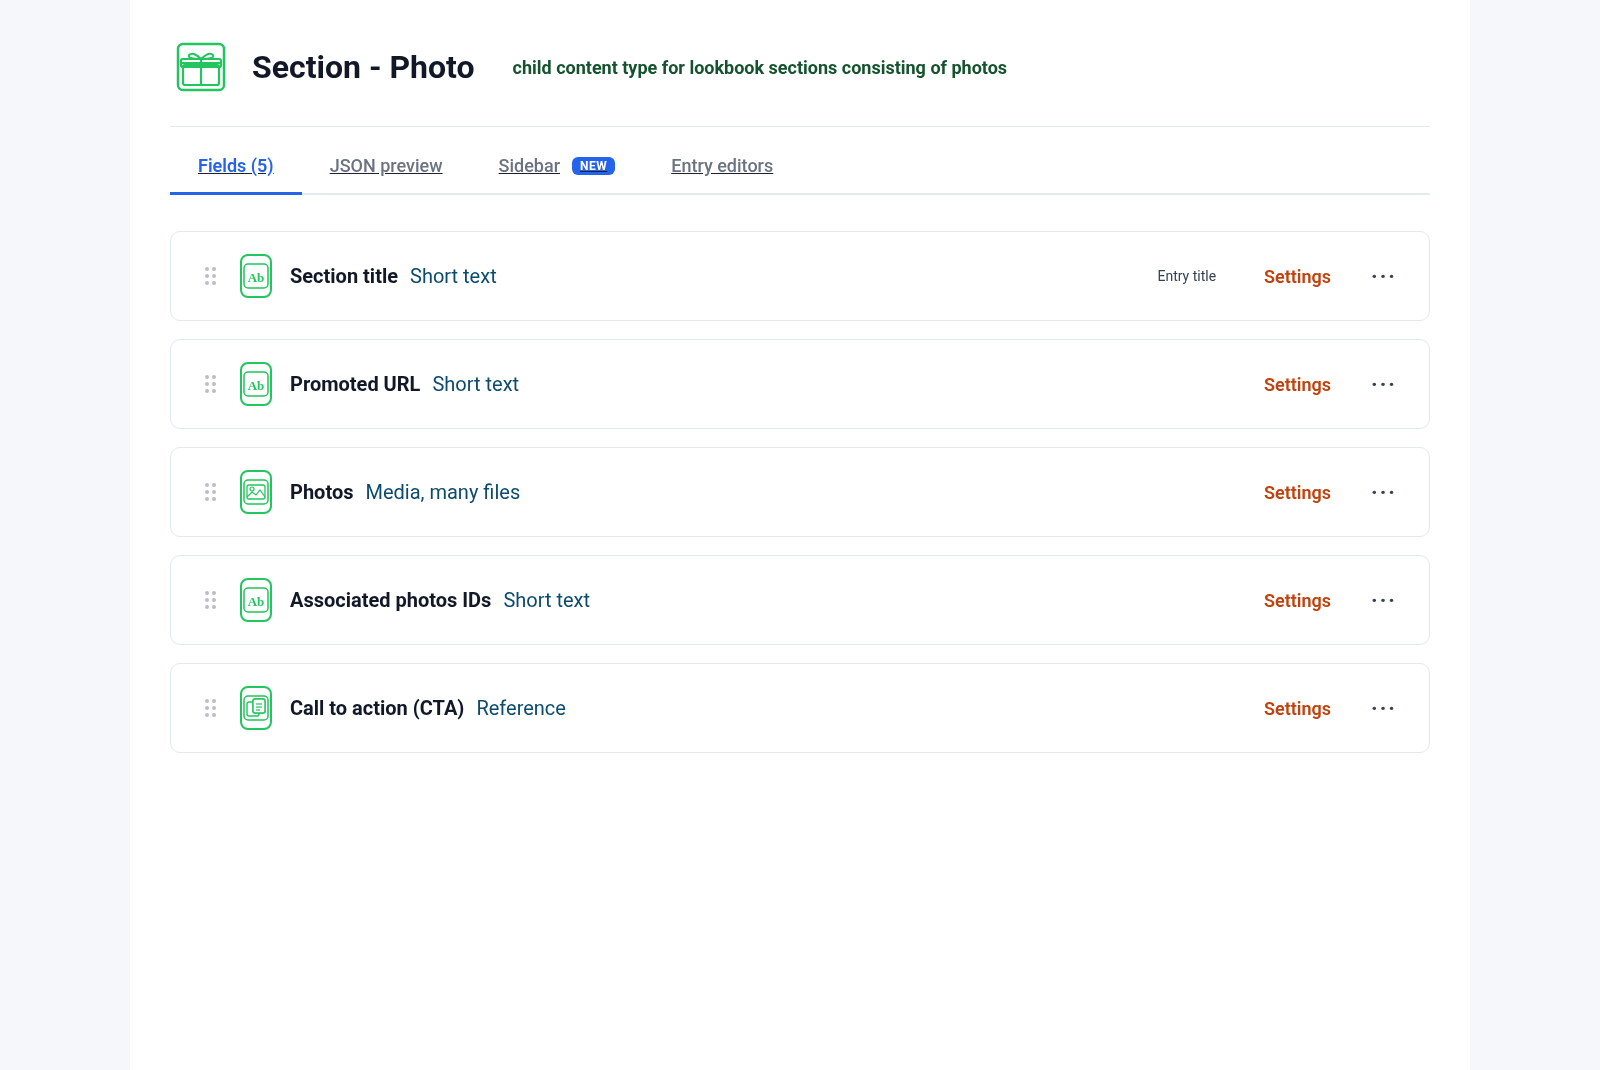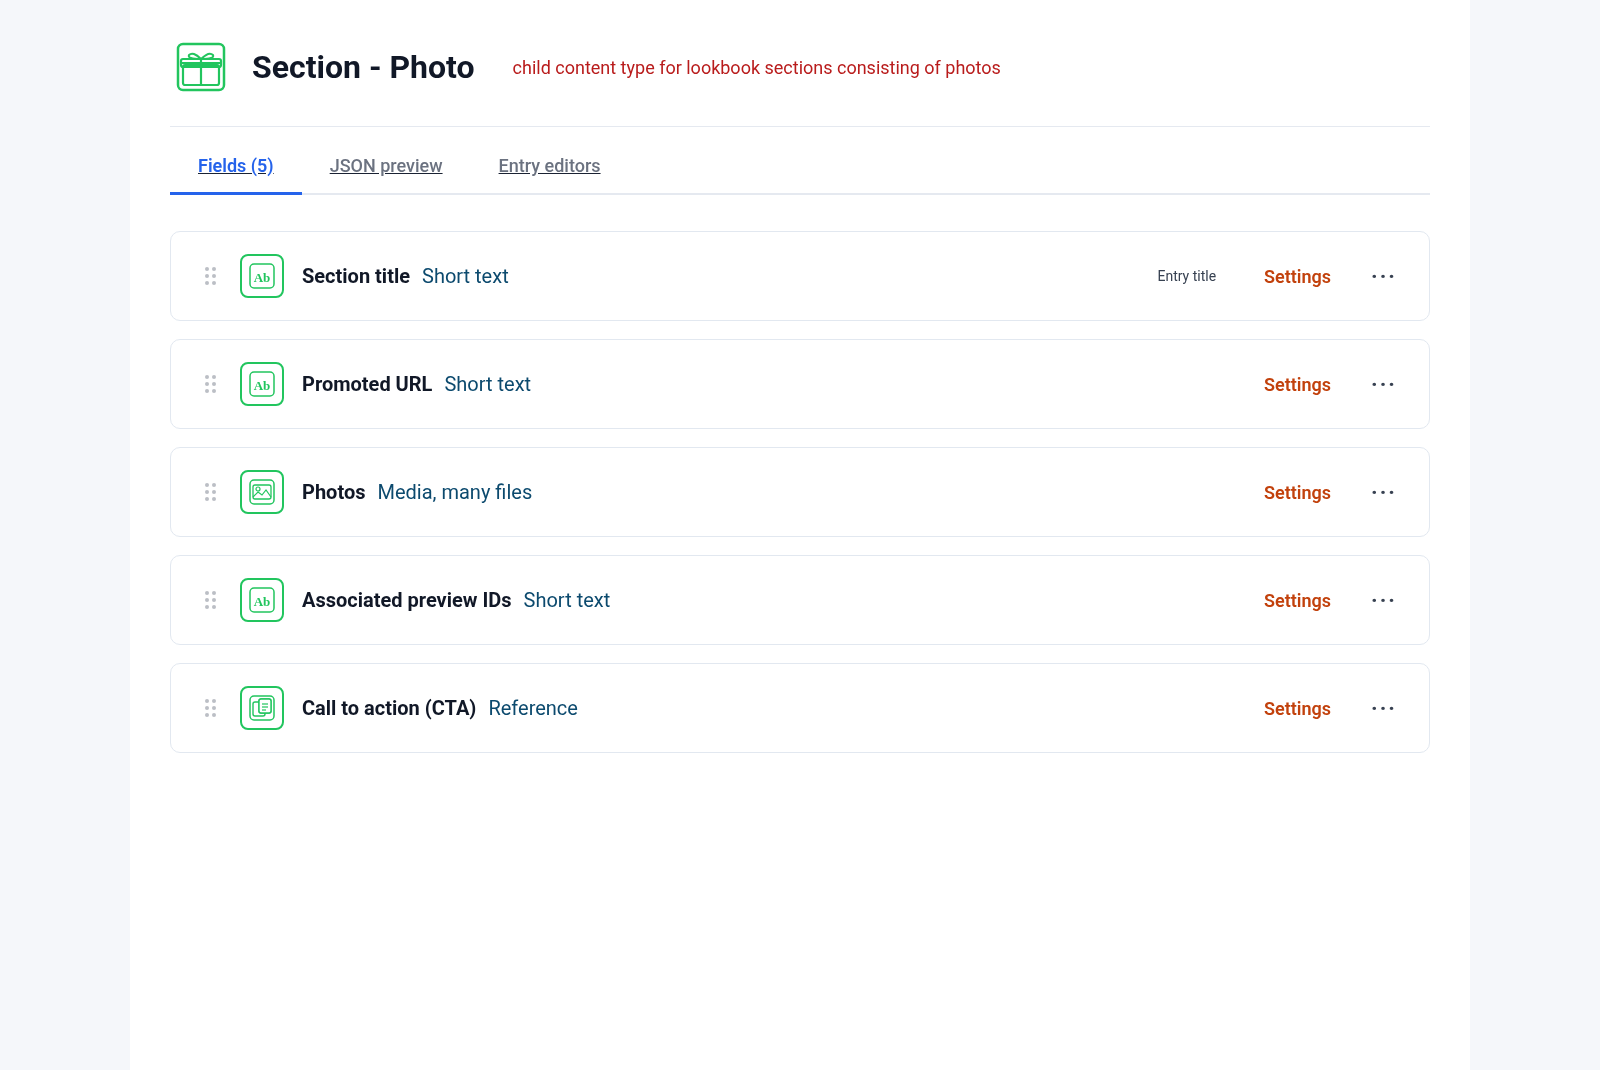--- a/index.html
+++ b/index.html
@@ -31,22 +31,22 @@
       flex-shrink: 0;
     }
     .header-title {
       font-size: 32px;
       font-weight: 700;
       color: #111827;
       margin-right: 18px;
     }
     .header-subtitle {
       font-size: 18px;
-      color: #b91c1c;
-      font-weight: 400;
+      color: #14532d;
+      font-weight: 700;
     }
     
     .tabs {
       display: flex;
       align-items: flex-end;
       gap: 0;
       margin-top: 0;
       border-bottom: 2px solid #e5e9f0;
       padding-top: 10px;
       text-decoration: underline;
@@ -109,21 +109,21 @@
       display: flex;
       gap: 3px;
     }
     .drag-dot {
       width: 4px;
       height: 4px;
       background: #6b7280;
       border-radius: 50%;
     }
     .field-icon-box {
-      width: 44px;
+      width: 32px;
       height: 44px;
       border: 2px solid #22c55e;
       border-radius: 8px;
       display: flex;
       align-items: center;
       justify-content: center;
       flex-shrink: 0;
       background: #fff;
     }
     .field-icon-box svg {
@@ -202,20 +202,24 @@
   </div>
 
   <div class="tabs">
     <div class="tab active">
       <span>Fields (5)</span>
     </div>
     <div class="tab">
       <span>JSON preview</span>
     </div>
     <div class="tab">
+      <span>Sidebar</span>
+      <span class="tab-badge">NEW</span>
+    </div>
+    <div class="tab">
       <span>Entry editors</span>
     </div>
   </div>
 
   <div class="fields-list">
 
     <div class="field-row">
       <div class="drag-handle">
         <span>
             <span class="drag-dot"></span>
@@ -323,21 +327,21 @@
             <span class="drag-dot"></span>
           </span>
       </div>
       <div class="field-icon-box">
         <svg viewBox="0 0 26 26" fill="none" xmlns="http://www.w3.org/2000/svg">
           <rect x="1" y="1" width="24" height="24" rx="4" fill="none" stroke="#22c55e" stroke-width="1.5"></rect>
           <text x="13" y="19" text-anchor="middle" font-size="13" font-weight="700" fill="#22c55e" font-family="serif">Ab</text>
         </svg>
       </div>
       <div class="field-info">
-        <span class="field-name">Associated preview IDs</span>
+        <span class="field-name">Associated photos IDs</span>
         <span class="field-type">Short text</span>
       </div>
       <span class="field-meta"></span>
       <span class="field-settings">Settings</span>
       <span class="field-more">···</span>
     </div>
 
     <div class="field-row">
       <div class="drag-handle">
         <span>

